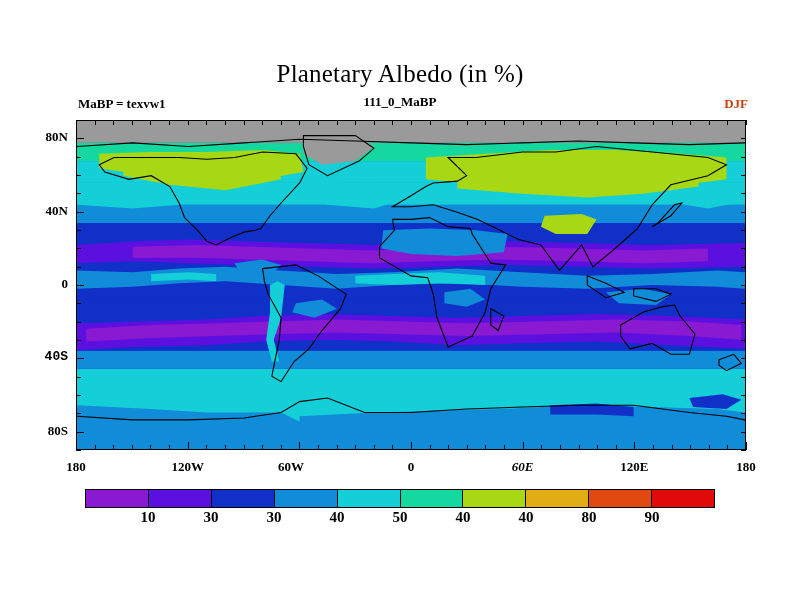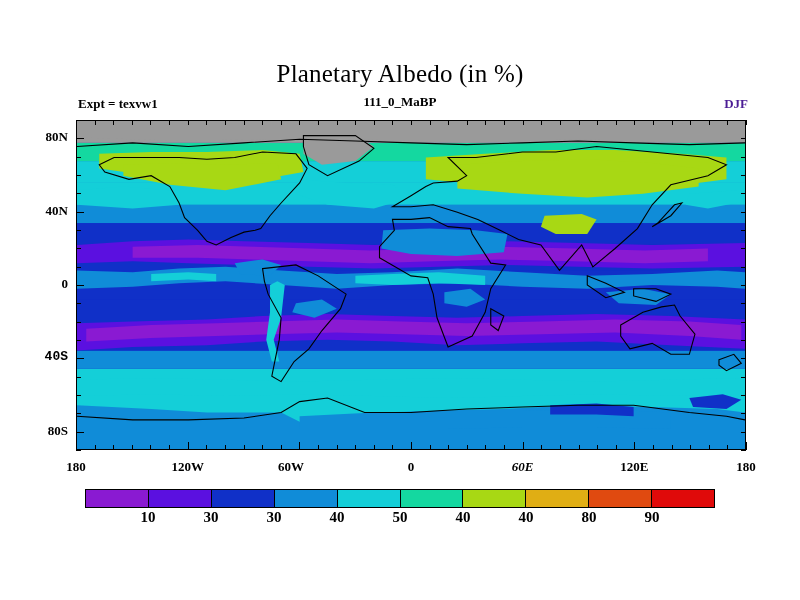--- a/index.html
+++ b/index.html
@@ -39,21 +39,21 @@
     left: 78px; top: 96px;
     font-size: 13px;
     font-weight: bold;
     color: #000;
   }
   #season-label {
     position: absolute;
     right: 52px; top: 96px;
     font-size: 13px;
     font-weight: bold;
-    color: #4c1d95;
+    color: #c2410c;
   }
 
   
   #plot-frame {
     position: absolute;
     left: 76px; top: 120px;
     width: 670px; height: 330px;
     border: 1px solid #000;
     box-sizing: border-box;
     overflow: hidden;
@@ -108,21 +108,21 @@
     text-align: center;
     width: 40px;
     top: 509px;
   }
 </style>
 </head>
 <body>
 
 <div id="main-title">Planetary Albedo (in %)</div>
 <div id="sub-title">111_0_MaBP</div>
-<div id="expt-label">Expt = texvw1</div>
+<div id="expt-label">MaBP = texvw1</div>
 <div id="season-label">DJF</div>
 
 <div id="plot-frame">
   <svg id="map-canvas" viewBox="0 0 670 330" preserveAspectRatio="none">
     <defs>
       <clipPath id="plotclip">
           <rect x="0" y="0" width="670" height="330"></rect>
         </clipPath>
     </defs>
     <g clip-path="url(#plotclip)" id="field-layer">

